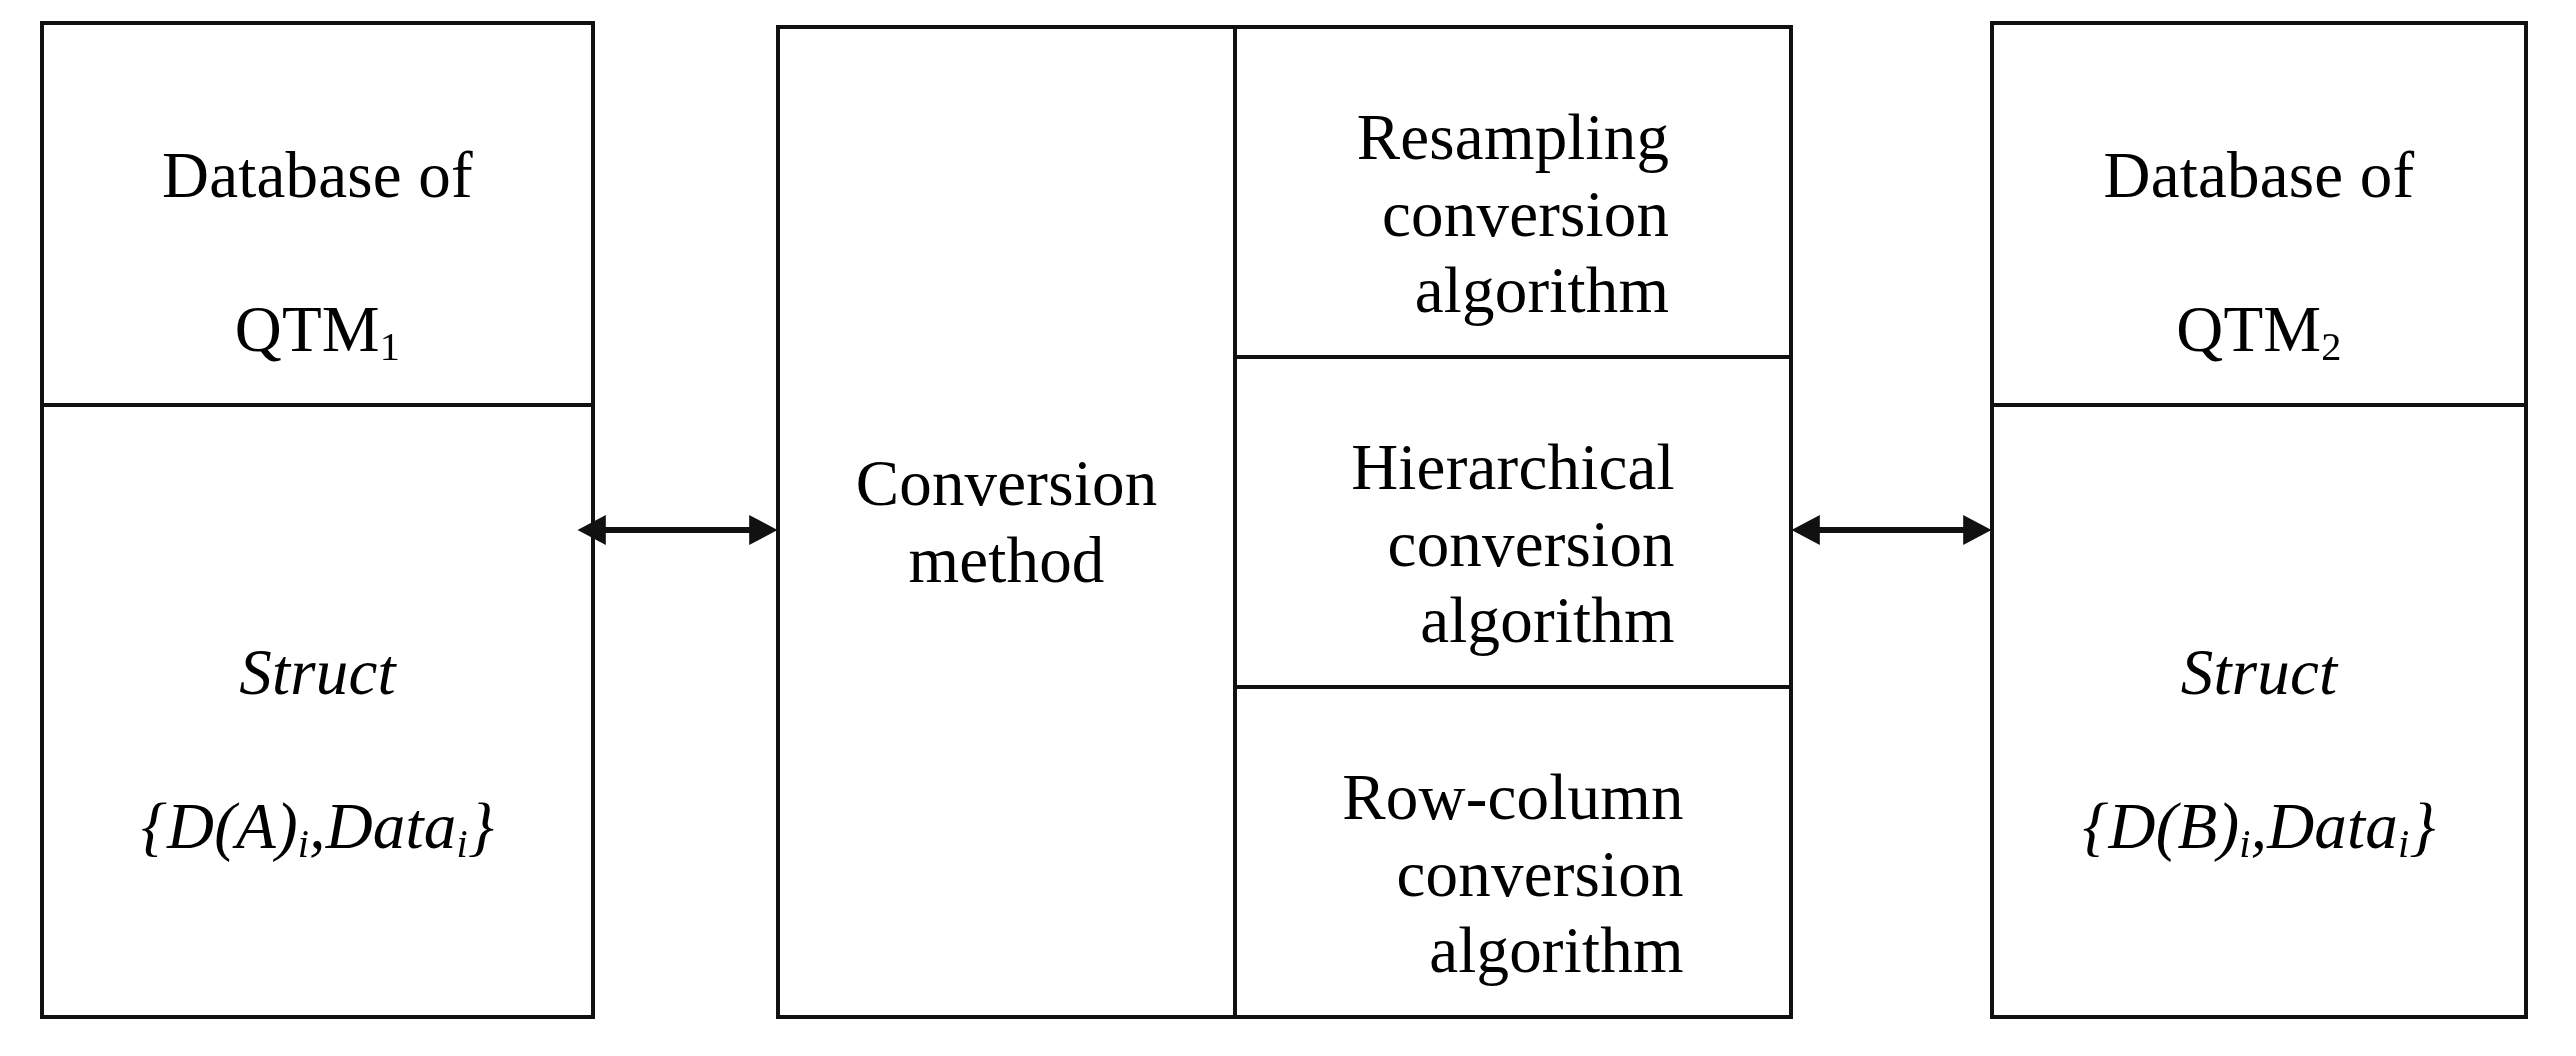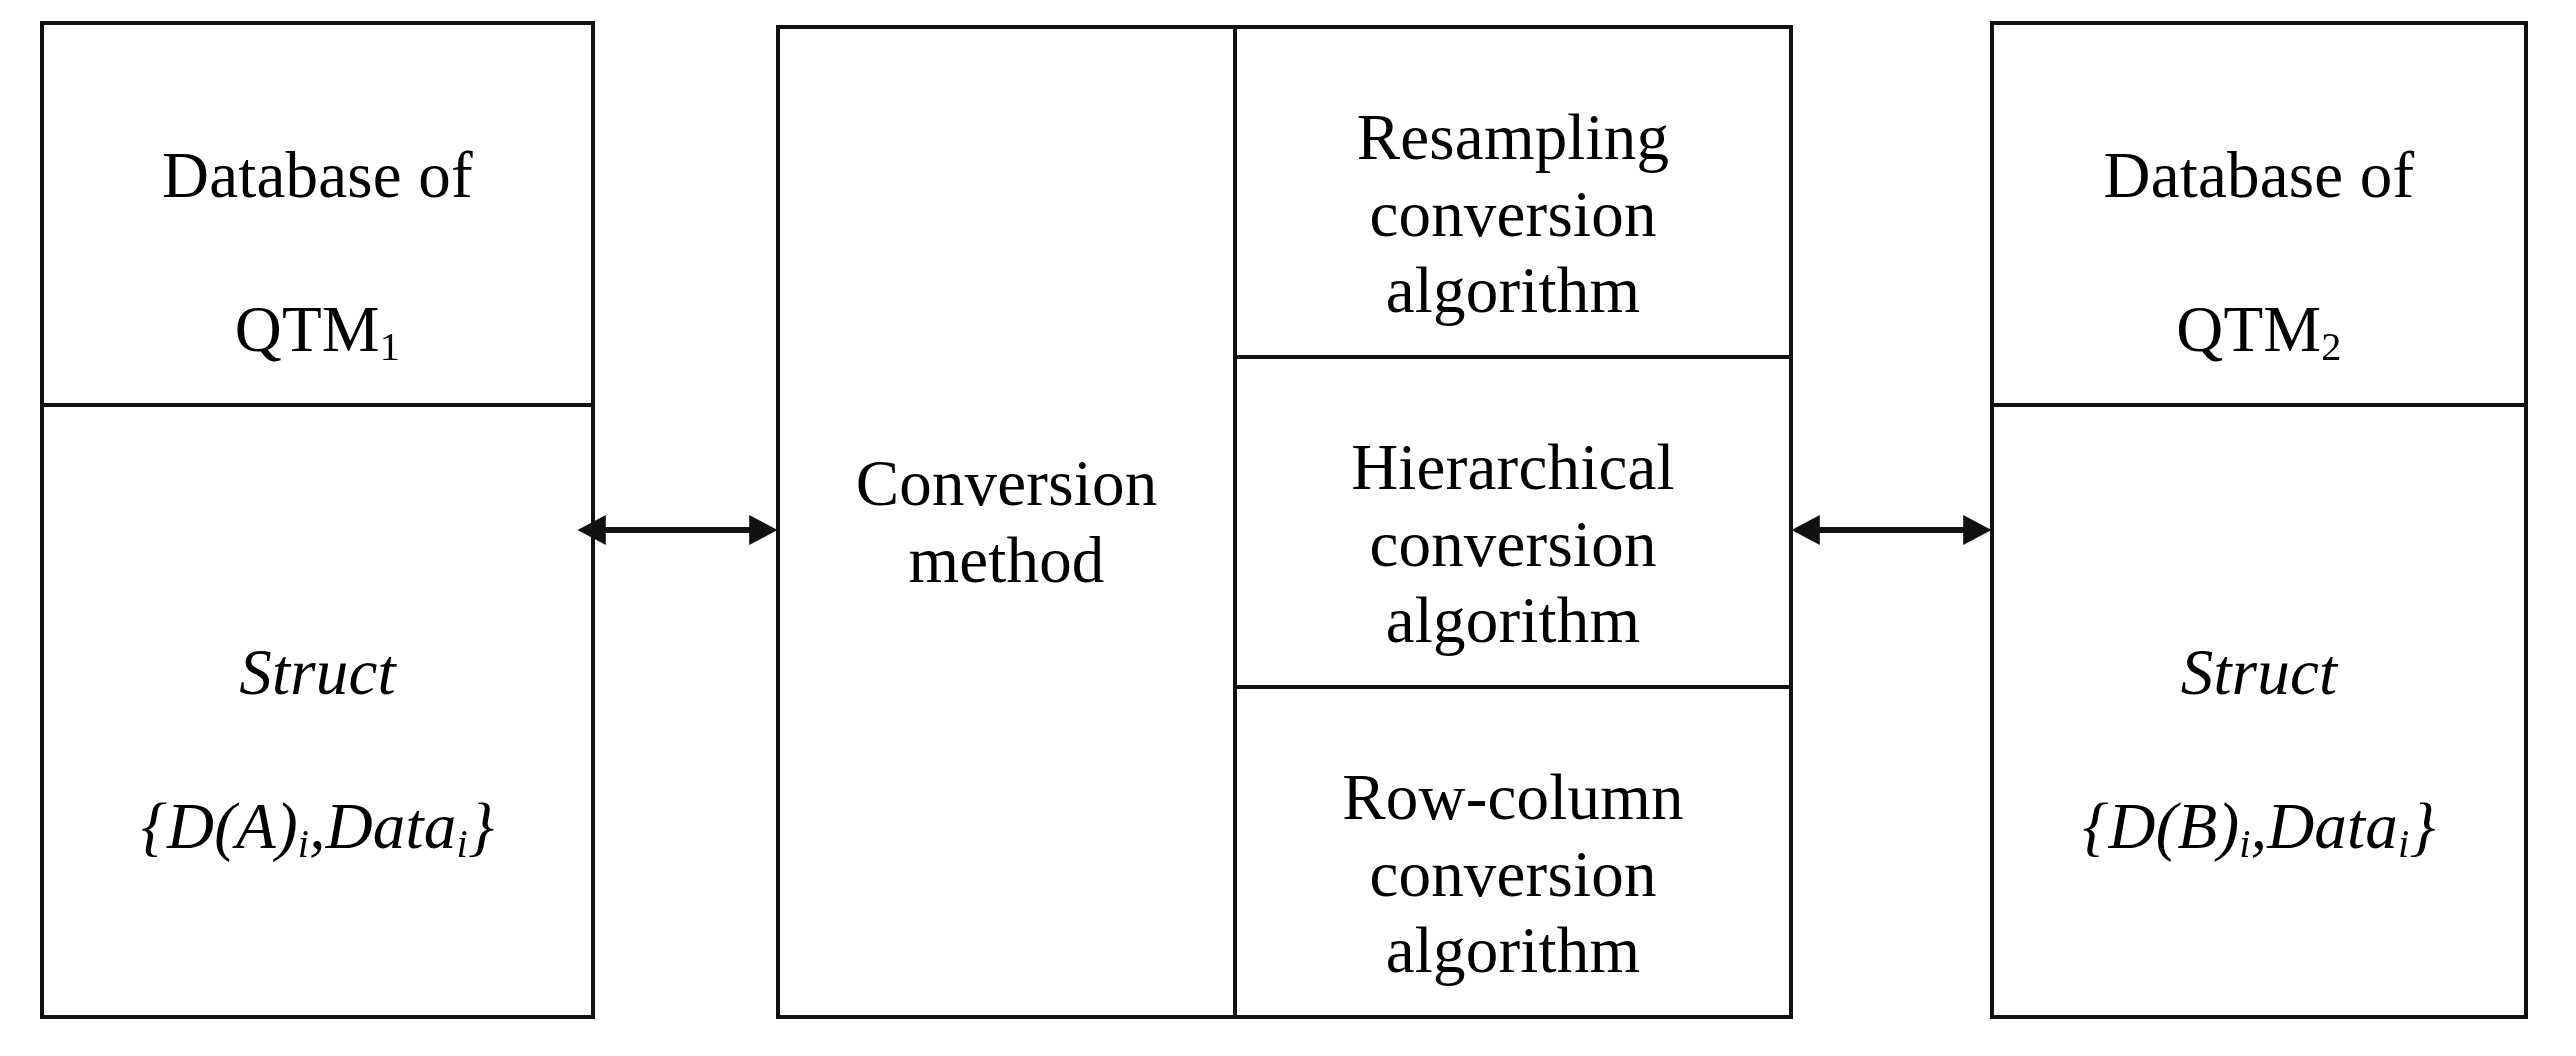--- a/index.html
+++ b/index.html
@@ -88,21 +88,21 @@
   #algorithm-column {
     flex: 1 1 auto;
     display: flex;
     flex-direction: column;
   }
   .algo-cell {
     flex: 1 1 0;
     display: flex;
     align-items: center;
     justify-content: center;
-    text-align: center;
+    text-align: right;
     padding: 0 11.7px;
     box-sizing: border-box;
     margin-top: 44px;
   }
   .algo-cell.divided {
     border-bottom: 4.2px solid #111111;
   }
 
   
   .arrow {

